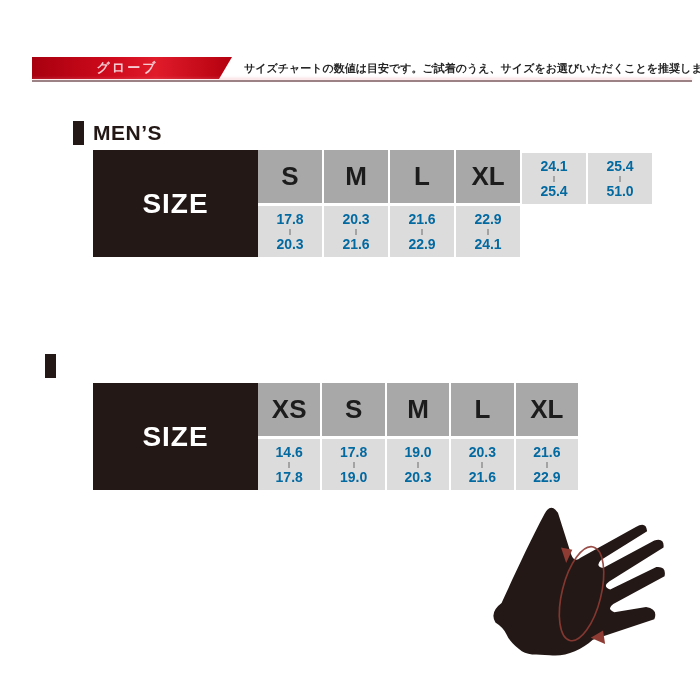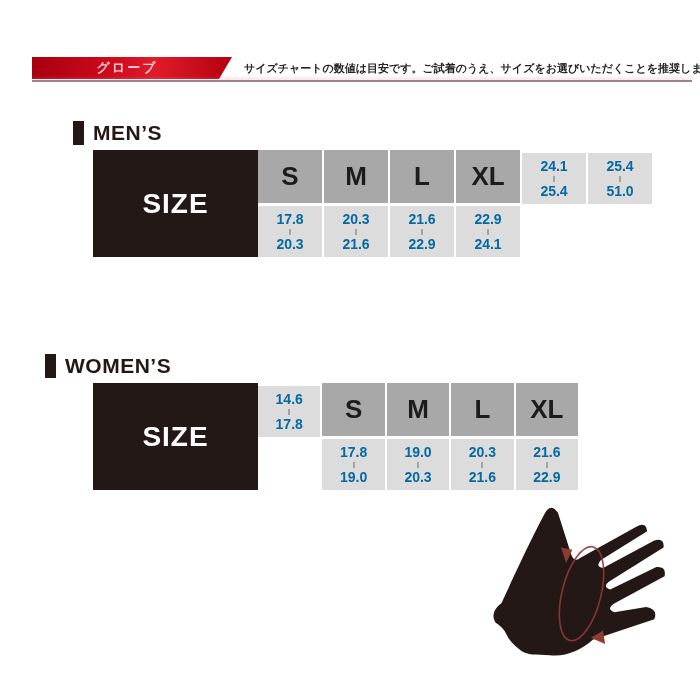--- a/index.html
+++ b/index.html
@@ -127,27 +127,27 @@
           <span class="num">25.4</span>
           <span class="range-tick"></span>
           <span class="num">51.0</span>
         </div>
       </div>
     </div>
   </div>
 
   <div class="section-heading heading-womens">
     <span class="heading-marker"></span>
-    <span class="heading-text">WOMEN’S</span>
   </div>
 
   <div class="size-table table-womens">
     <div class="size-cell">SIZE</div>
     <div class="cols">
       <div class="col">
+        <div class="col-head">XS</div>
         <div class="col-data">
           <span class="num">14.6</span>
           <span class="range-tick"></span>
           <span class="num">17.8</span>
         </div>
       </div>
       <div class="col">
         <div class="col-head">S</div>
         <div class="col-data">
           <span class="num">17.8</span>

